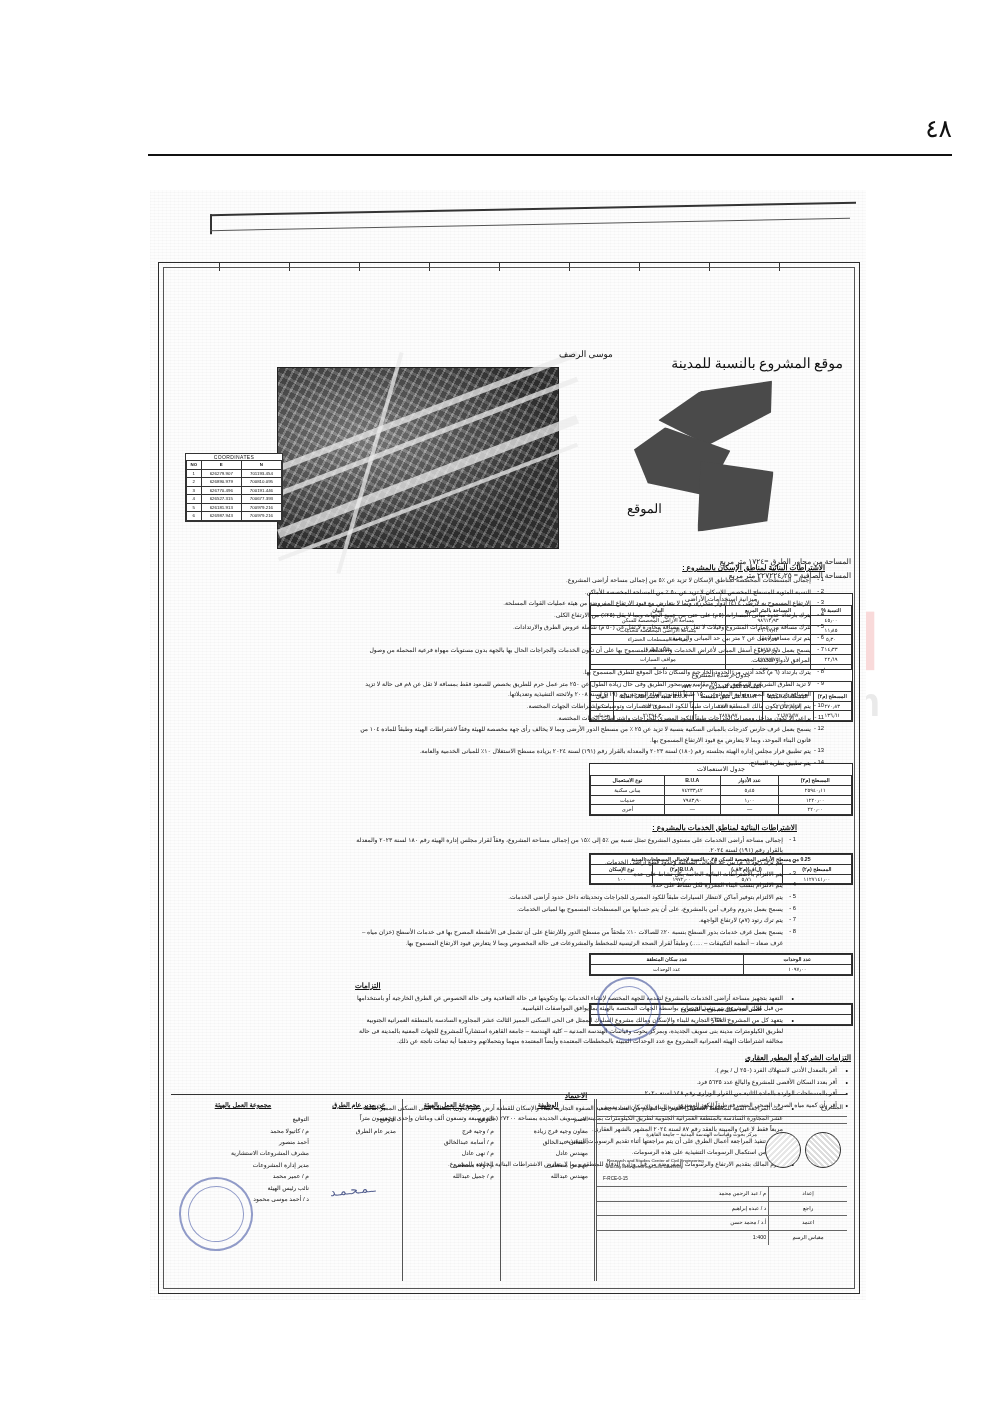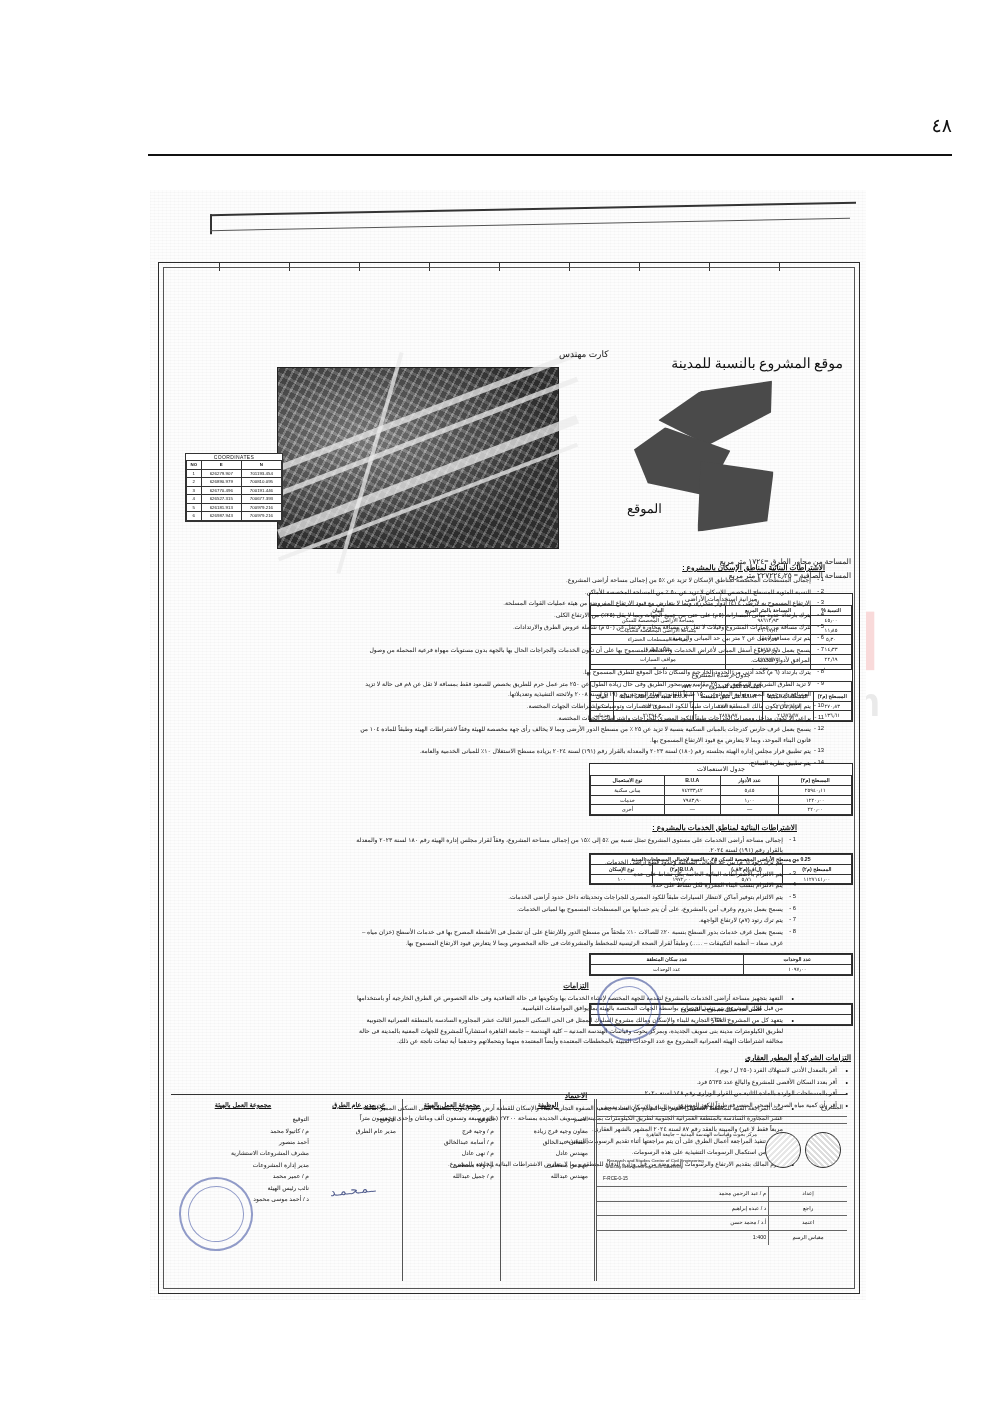--- a/index.html
+++ b/index.html
@@ -2,21 +2,21 @@
 <html lang="ar" dir="rtl"><head>
 <meta charset="utf-8">
 <title>الوقائع المصرية</title>
 <style>
   html,body{margin:0;padding:0;background:#fff;}
   body{width:1004px;height:1418px;position:relative;font-family:"Liberation Serif",serif;color:#111;}
   .page{position:absolute;inset:0;background:#ffffff;}
 
   
   .header{position:absolute;top:104px;left:0;right:0;height:60px;}
-  .header .pageno{position:absolute;right:52px;top:10px;font-size:19px;font-family:"Liberation Serif",serif;letter-spacing:1px;}
+  .header .pageno{position:absolute;right:52px;top:10px;font-size:25px;font-family:"Liberation Serif",serif;letter-spacing:1px;}
   .header .htitle{position:absolute;right:110px;top:8px;font-size:25px;font-family:"Liberation Serif",serif;white-space:nowrap;}
   .header .rule{position:absolute;left:148px;right:52px;top:50px;border-top:2px solid #111;}
 
   
   .sheet{position:absolute;left:150px;top:190px;width:716px;height:1110px;
          background:#fdfdfd;
          filter:none;}
   .sheet .noise{position:absolute;inset:0;
      background:
        repeating-linear-gradient(0deg, rgba(0,0,0,0.022) 0px, rgba(0,0,0,0.022) 1px, rgba(0,0,0,0) 1px, rgba(0,0,0,0) 3px),
@@ -137,21 +137,21 @@
           <i style="left:620px"></i>
       </div>
 
       <div class="photo">
         <div class="road" style="left:-10px;top:40px;width:320px;height:6px;transform:rotate(-21deg);"></div>
         <div class="road" style="left:-10px;top:66px;width:320px;height:5px;transform:rotate(-21deg);"></div>
         <div class="road" style="left:-10px;top:104px;width:320px;height:9px;transform:rotate(-21deg);"></div>
         <div class="road" style="left:-10px;top:132px;width:320px;height:4px;transform:rotate(-21deg);"></div>
         <div class="road" style="left:90px;top:-20px;width:4px;height:230px;transform:rotate(16deg);"></div>
       </div>
-      <div class="photo-label">كارت مهندس</div>
+      <div class="photo-label">موسى الرصف</div>
 
       <div class="coordtbl">
         <table>
           <caption class="cap">COORDINATES</caption>
           <thead>
             <tr>
               <th>NO</th>
               <th>E</th>
               <th>N</th>
             </tr>
@@ -411,21 +411,21 @@
           <li>يتم الالتزام بالاشتراطات البنائية الخاصة بكل نشاط على حدة.</li>
           <li>يتم الالتزام بنسب البناء المقررة لكل نشاط على حدة.</li>
           <li>يتم الالتزام بتوفير أماكن لانتظار السيارات طبقاً للكود المصرى للجراجات وتحديثاته داخل حدود أراضى الخدمات.</li>
           <li>يسمح بعمل بدروم وغرف أمن بالمشروع، على أن يتم حسابها من المسطحات المسموح بها لمبانى الخدمات.</li>
           <li>يتم ترك رتود (٧م) لارتفاع الواجهة.</li>
           <li>يسمح بعمل غرف خدمات بدور السطح بنسبة ٢٠٪ للصالات ١٠٪ ملحقاً من مسطح الدور وللارتفاع على أن تشمل فى الأنشطة المصرح بها فى خدمات الأسطح (خزان مياه – غرف صعاد – أنظمة التكييفات – ......) وطبقاً لقرار الصحة الرئيسية للمخطط والمشروعات فى حالة المخصوص وبما لا يتعارض قيود الارتفاع المسموح بها.</li>
         </ol>
       </div>
 
       <div class="txtblock blockC">
-        <h4 style="text-align:center">التزامات</h4>
+        <h4 style="text-align:left">التزامات</h4>
         <ol class="simplelist">
           <li>التعهد بتجهيز مساحة أراضى الخدمات بالمشروع لتقدمة للجهة المختصة لإنشاء الخدمات بها وتكوينها فى حالة التعاقدية وفى حالة الخصوص عن الطرق الخارجية أو باستخدامها من قبل ملاك المشروع يتم تنفيذ الخدمات بواسطة الجهات المختصة بالهيئة بما يوافق المواصفات القياسية.</li>
           <li>يتعهد كل من المشروع العقار التجارية للبناء والإسكان ومالك مشروع السلوك الممثل فى الحى السكنى المميز الثالث عشر المجاورة السادسة بالمنطقة العمرانية الجنوبية لطريق الكيلومترات مدينة بنى سويف الجديدة، وبمركز بحوث وقياسات الهندسة المدنية – كلية الهندسة – جامعة القاهرة استشارياً للمشروع للجهات المعنية بالمدينة فى حالة مخالفة اشتراطات الهيئة العمرانية المشروع مع عدد الوحدات المبينة بالمخططات المعتمدة وأيضاً المعتمدة منهما وبتحملاتهم وحدهما أية تبعات ناتجة عن ذلك.</li>
         </ol>
       </div>
 
       <div class="txtblock blockD">
         <h4 style="text-align:center">الاعتماد</h4>
         <ol class="simplelist">
           <li>تمت المراجعة الفنية للمخطط التفصيلى العمرانى المقدم من السادة/ جمعية الصفوة التجارية للبناء والإسكان للقطعة أرض رقم (بدون) بمنطقة الحى السكنى المميز الثالث عشر المجاورة السادسة بالمنطقة العمرانية الجنوبية لطريق الكيلومترات بمدينة بنى سويف الجديدة بمساحة ٢٧٢٠٠ (مائة وسبعة وتسعون ألف ومائتان وإحدى وخمسون متراً مربعاً فقط لا غير) والمبينة بالعقد رقم ٨٧ لسنة ٢٠٢٤ المشهر بالشهر العقارى.</li>

